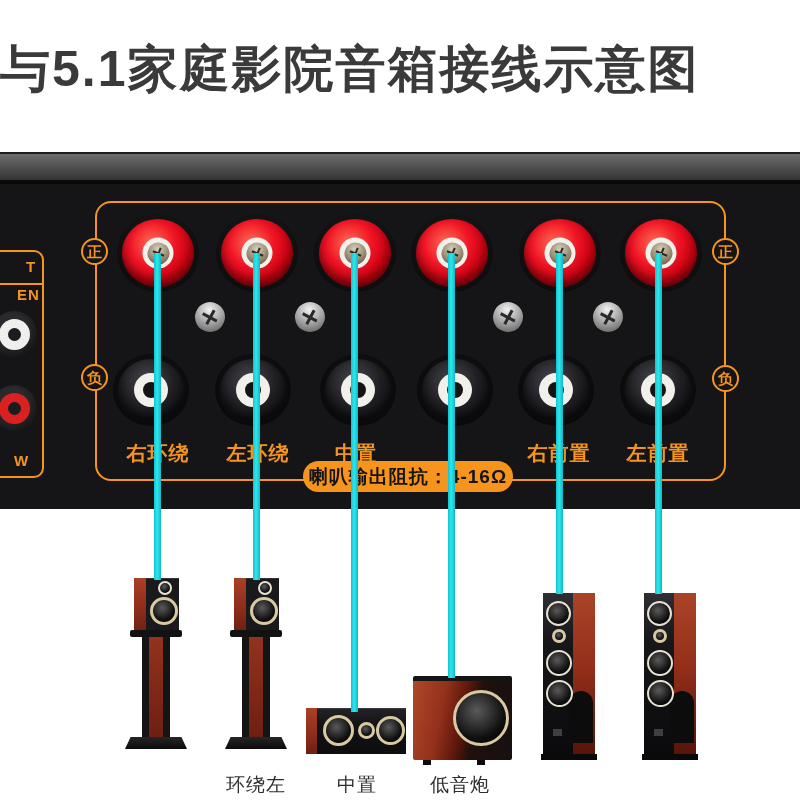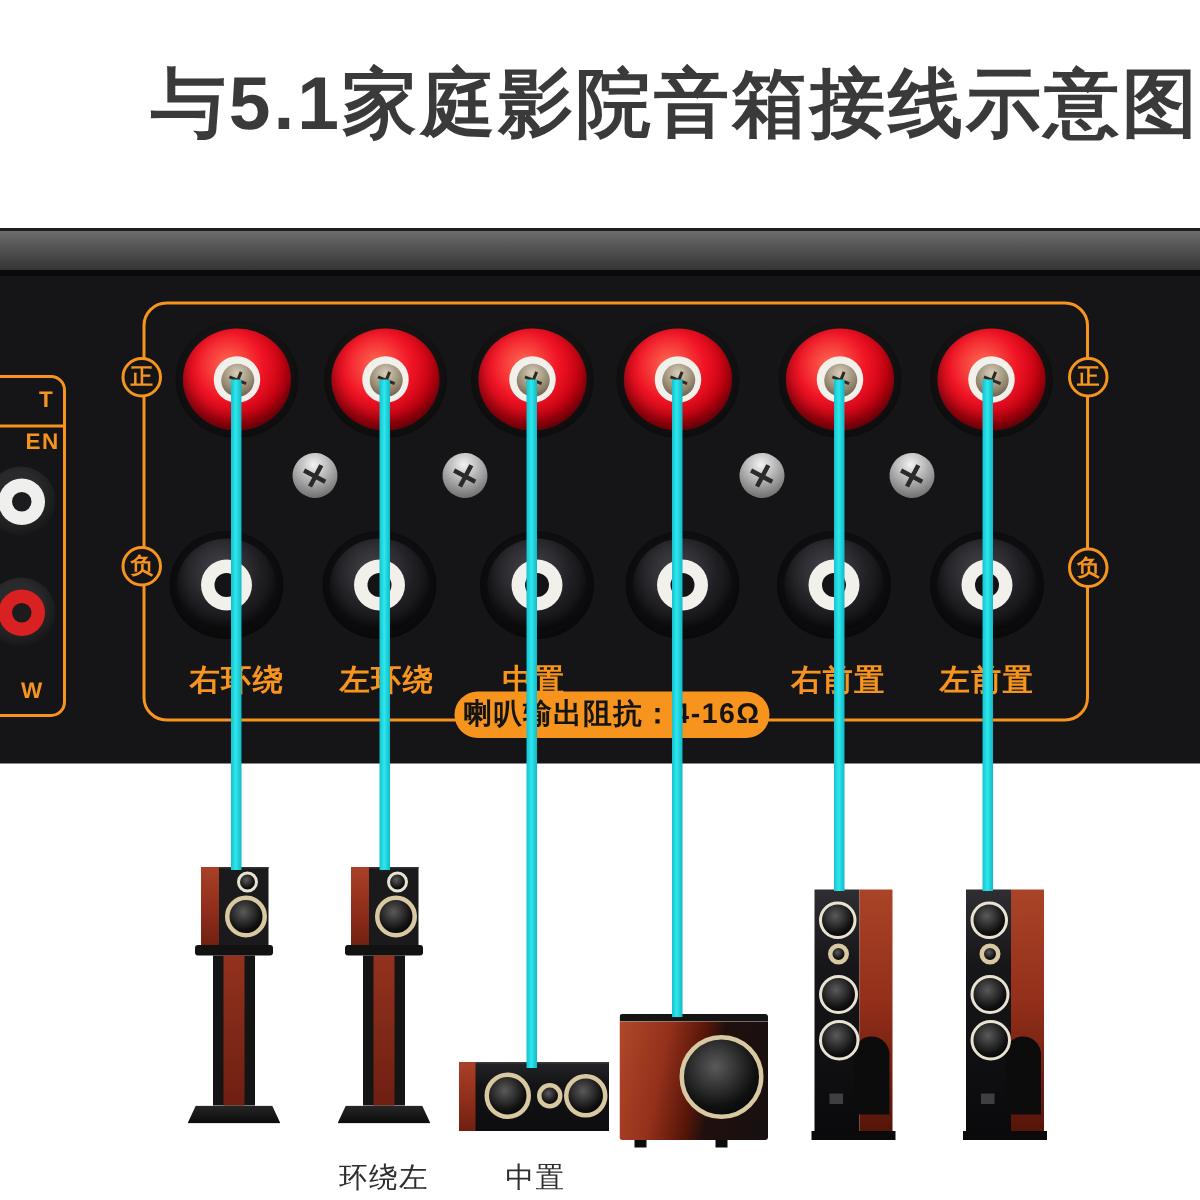--- a/index.html
+++ b/index.html
@@ -1,20 +1,20 @@
 <!DOCTYPE html>
 <html><head>
 <meta charset="utf-8">
 <style>
   html,body{margin:0;padding:0;background:#fff;}
   .stage{position:relative;width:800px;height:800px;background:#ffffff;overflow:hidden;
          font-family:"Liberation Sans", sans-serif;}
 
   
-  .title{position:absolute;top:36px;left:0;width:100%;text-align:right;
+  .title{position:absolute;top:36px;left:0;width:100%;text-align:left;
          font-size:50px;font-weight:800;color:#3a3a3a;letter-spacing:2px;}
 
   
   .panel{position:absolute;left:0;top:152px;width:800px;height:357px;background:#151518;}
   .bevel{position:absolute;left:0;top:0;width:100%;height:32px;box-sizing:border-box;
          background:linear-gradient(180deg,#6d6d6d 0%,#4d4d4d 55%,#343434 100%);
          border-top:2px solid #1d1d1d;border-bottom:4px solid #0a0a0b;}
 
   .obox{position:absolute;border:2px solid #f7941d;box-sizing:border-box;}
   .left-box{left:-22px;top:98px;width:66px;height:228px;border-radius:10px;}
@@ -294,14 +294,15 @@
     <div class="circ ring-light" style="left:3px;top:8px;width:25px;height:25px;"></div>
     <div class="circ ring-cream" style="left:9px;top:36px;width:14px;height:14px;"></div>
     <div class="circ ring-light" style="left:3px;top:57px;width:26px;height:26px;"></div>
     <div class="circ ring-light" style="left:3px;top:87px;width:27px;height:27px;"></div>
     <div class="t-logo"></div>
     <div class="t-plinth"></div>
   </div>
 
   <div class="spk-label" style="left:196px;">环绕左</div>
   <div class="spk-label" style="left:297px;">中置</div>
+  <div class="spk-label" style="left:400px;">低音炮</div>
 
 </div>
 
 </body></html>

